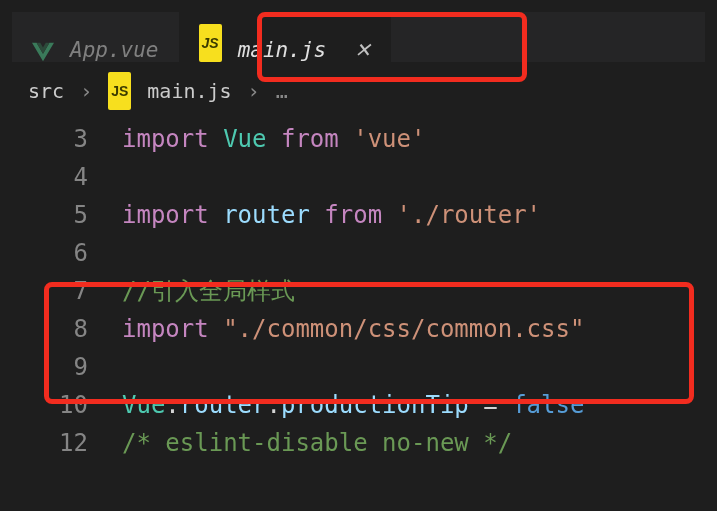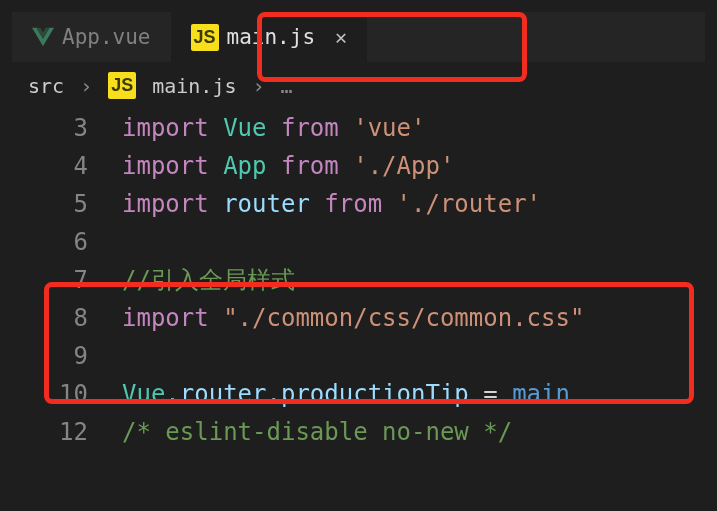--- a/index.html
+++ b/index.html
@@ -12,26 +12,27 @@
       overflow: hidden;
       padding: 12px;
     }
     .tabbar {
       display: flex;
       background: #252526;
       height: 50px;
     }
     .tab {
       display: flex;
-      align-items: center;
+      align-items: flex-end;
       padding: 0 20px;
-      gap: 8px;
+      gap: 16px;
       font-size: 21px;
       color: #808080;
       cursor: pointer;
+      font-style: italic;
     }
     .tab.active {
       background: #1e1e1e;
       color: #e0e0e0;
     }
     .tab-icon { display: inline-flex; }
     .close-icon {
       color: #c0c0c0;
       margin-left: 12px;
       font-size: 20px;
@@ -75,22 +76,22 @@
       border: 5px solid #f22c1f;
       border-radius: 8px;
       pointer-events: none;
     }
     #hl-tab { left: 245px; top: 0px; width: 270px; height: 70px; }
     #hl-code { left: 32px; top: 270px; width: 650px; height: 122px; }
     .js-badge {
       background: #f7df1e;
       color: #3b3b00;
       font-weight: bold;
-      font-size: 18px;
-      padding: 3px 3px;
+      font-size: 14px;
+      padding: 11px 3px;
       border-radius: 2px;
       font-family: sans-serif;
     }
     .vue-icon svg { display: block; }
     .container { position: relative; width: 693px; height: 487px; }
   </style>
 </head>
 <body>
 <div class="container">
 
@@ -120,21 +121,20 @@
   <span class="bc-ellipsis">…</span>
 </div>
 
 <div class="editor" id="editor">
       <div class="line">
         <div class="gutter">3</div>
         <div class="code"><span class="kw">import</span><span class="punct"> </span><span class="cls">Vue</span><span class="punct"> </span><span class="kw">from</span><span class="punct"> </span><span class="str">'vue'</span></div>
       </div>
       <div class="line">
         <div class="gutter">4</div>
-        <div class="code"><span class="kw">import</span><span class="punct"> </span><span class="cls">App</span><span class="punct"> </span><span class="kw">from</span><span class="punct"> </span><span class="str">'./App'</span></div>
       </div>
       <div class="line">
         <div class="gutter">5</div>
         <div class="code"><span class="kw">import</span><span class="punct"> </span><span class="prop">router</span><span class="punct"> </span><span class="kw">from</span><span class="punct"> </span><span class="str">'./router'</span></div>
       </div>
       <div class="line">
         <div class="gutter">6</div>
         <div class="code"></div>
       </div>
       <div class="line">
@@ -144,21 +144,21 @@
       <div class="line">
         <div class="gutter">8</div>
         <div class="code"><span class="kw">import</span><span class="punct"> </span><span class="str">"./common/css/common.css"</span></div>
       </div>
       <div class="line">
         <div class="gutter">9</div>
         <div class="code"></div>
       </div>
       <div class="line">
         <div class="gutter">10</div>
-        <div class="code"><span class="cls">Vue</span><span class="punct">.</span><span class="prop">router</span><span class="punct">.</span><span class="prop">productionTip</span><span class="punct"> = </span><span class="const">main</span></div>
+        <div class="code"><span class="cls">Vue</span><span class="punct">.</span><span class="prop">router</span><span class="punct">.</span><span class="prop">productionTip</span><span class="punct"> = </span><span class="const">false</span></div>
       </div>
       <div class="line">
         <div class="gutter">12</div>
         <div class="code"><span class="comment">/* eslint-disable no-new */</span></div>
       </div>
     </div>
 
 <div class="hl-red" id="hl-tab"></div>
 <div class="hl-red" id="hl-code"></div>
 

